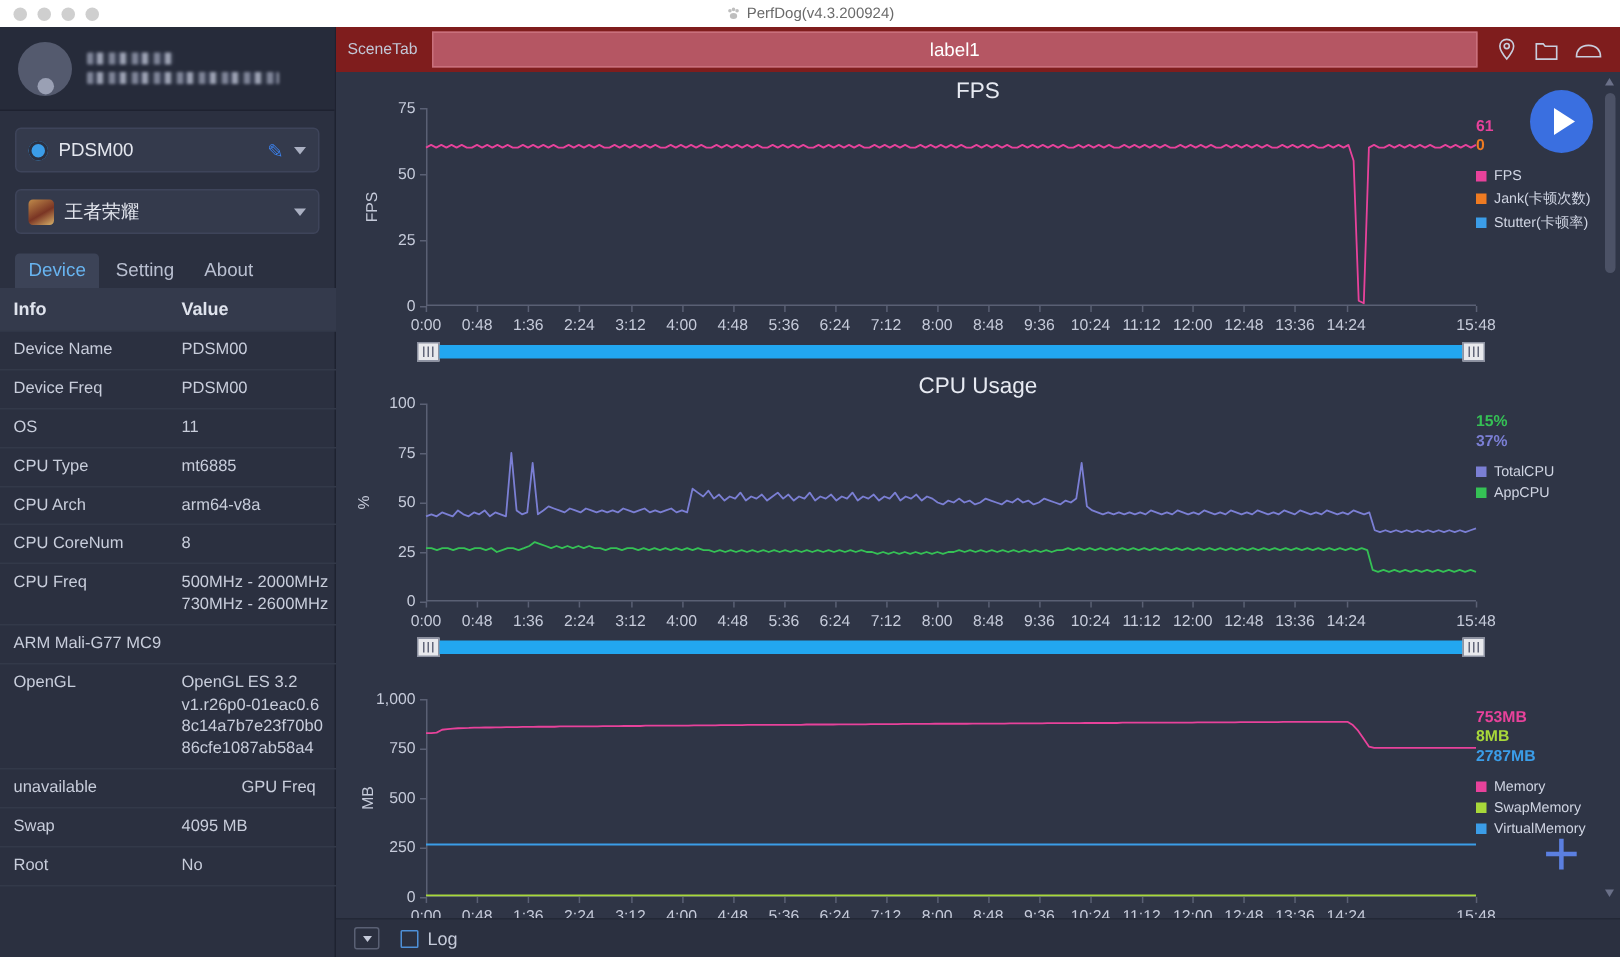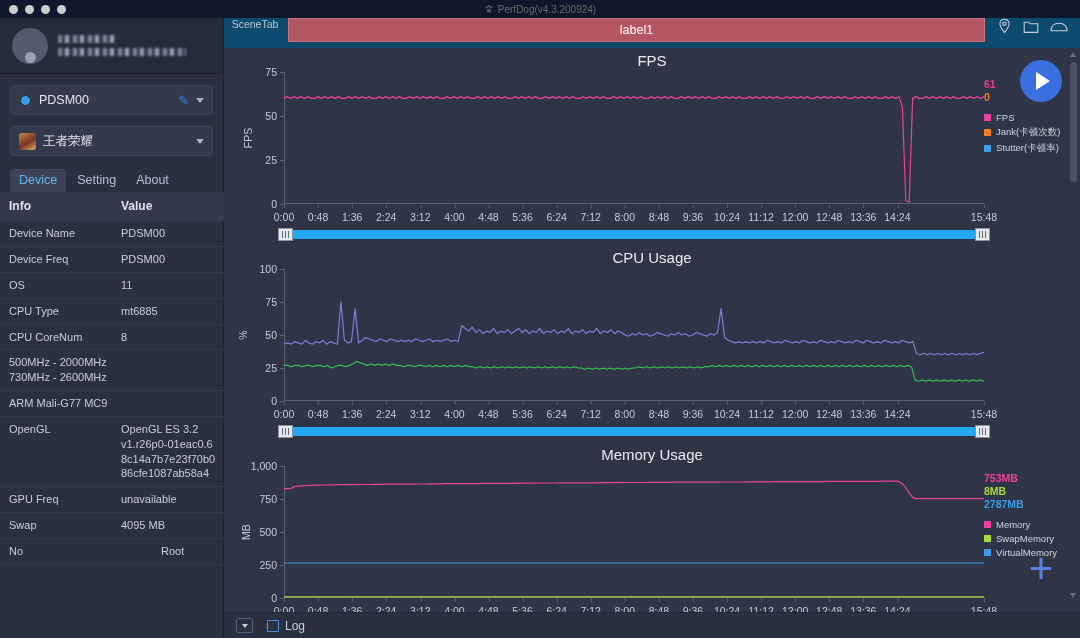--- a/index.html
+++ b/index.html
@@ -6,21 +6,21 @@
   html, body {
     width: 1080px; height: 638px;
     font-family: "Liberation Sans", sans-serif;
     background: #2b3040; overflow: hidden;
   }
   .app { position: relative; width: 1080px; height: 638px; }
 
   
   .titlebar {
     position: absolute; left: 0; top: 0; width: 1080px; height: 18px;
-    background: #0f172a; display: flex; align-items: center;
+    background: #ffffff; display: flex; align-items: center;
   }
   .traffic { display: flex; gap: 7px; padding-left: 9px; }
   .dot { width: 9px; height: 9px; border-radius: 50%; background: #cfcfcf; }
   .title-center {
     position: absolute; left: 0; right: 0; text-align: center;
     font-size: 10px; color: #6a6a6a; display: flex;
     align-items: center; justify-content: center; gap: 4px;
   }
   .paw { width: 10px; height: 10px; opacity: .55; }
 
@@ -73,21 +73,21 @@
   .row.head .c { color: #dfe3ed; font-size: 12px; padding: 6px 0 6px 9px; font-weight: bold; }
   .c { padding: 5px 0 5px 9px; color: #c8cddb; line-height: 1.35; }
   .c.k { width: 112px; flex: none; }
   .c.v { flex: 1; }
 
   
   .main {
     position: absolute; left: 224px; top: 18px; width: 856px; height: 620px;
     background: #2f3546;
   }
-  .scenebar { height: 30px; background: #0c4a6e; display: flex; align-items: flex-start; }
+  .scenebar { height: 30px; background: #7f1d1d; display: flex; align-items: center; }
   .scenetab { width: 62px; text-align: center; color: #c2c7d6; font-size: 10.5px; }
   .label-bar {
     flex: 1; height: 24px; background: #b55663; border: 1px solid #c9707c;
     display: flex; align-items: center; justify-content: center;
     color: #ffffff; font-size: 12.5px; margin: 0 2px;
   }
   .bar-icons { display: flex; align-items: center; gap: 11px; padding: 0 12px 0 10px; }
   .bar-icons svg { display: block; }
 
   .charts { position: relative; height: 590px; overflow: hidden; }
@@ -240,44 +240,49 @@
         </div>
         <div class="row">
           <div class="c k">OS</div>
           <div class="c v">11</div>
         </div>
         <div class="row">
           <div class="c k">CPU Type</div>
           <div class="c v">mt6885</div>
         </div>
         <div class="row">
+          <div class="c k">CPU Arch</div>
+          <div class="c v">arm64-v8a</div>
+        </div>
+        <div class="row">
           <div class="c k">CPU CoreNum</div>
           <div class="c v">8</div>
         </div>
         <div class="row">
+          <div class="c k">CPU Freq</div>
           <div class="c v">500MHz - 2000MHz<br>730MHz - 2600MHz</div>
         </div>
         <div class="row">
           <div class="c v">ARM Mali-G77 MC9</div>
         </div>
         <div class="row">
           <div class="c k">OpenGL</div>
           <div class="c v">OpenGL ES 3.2<br>v1.r26p0-01eac0.6<br>8c14a7b7e23f70b0<br>86cfe1087ab58a4</div>
         </div>
         <div class="row">
+          <div class="c v">unavailable</div>
           <div class="c k">GPU Freq</div>
-          <div class="c v">unavailable</div>
         </div>
         <div class="row">
           <div class="c k">Swap</div>
           <div class="c v">4095 MB</div>
         </div>
         <div class="row">
+          <div class="c k">Root</div>
           <div class="c v">No</div>
-          <div class="c k">Root</div>
         </div>
       </div>
   </div>
 
   <div class="main">
 
     <div class="scenebar">
       <div class="scenetab">SceneTab</div>
       <div class="label-bar">label1</div>
       <div class="bar-icons">
@@ -390,36 +395,49 @@
             <div class="xtick" style="left: 511.184px;">12:00</div>
             <div class="xtick" style="left: 545.263px;">12:48</div>
             <div class="xtick" style="left: 579.342px;">13:36</div>
             <div class="xtick" style="left: 613.421px;">14:24</div>
             <div class="xtick" style="left: 700px;">15:48</div>
             <svg class="series" width="700" height="132">
               <polyline points="0.0,75.2 3.6,73.9 7.1,75.2 10.7,72.6 14.2,73.9 17.8,75.2 21.3,71.3 24.9,73.9 28.4,75.2 32.0,72.6 35.5,73.9 39.1,71.3 42.6,75.2 46.2,72.6 49.7,73.9 53.3,75.2 56.9,33.0 60.4,71.3 64.0,73.9 67.5,72.6 71.1,39.6 74.6,73.9 78.2,71.3 81.7,68.6 85.3,70.0 88.8,71.3 92.4,72.6 95.9,70.0 99.5,71.3 103.0,72.6 106.6,70.0 110.2,71.3 113.7,72.6 117.3,71.3 120.8,72.6 124.4,71.3 127.9,72.6 131.5,70.0 135.0,71.3 138.6,72.6 142.1,71.3 145.7,70.0 149.2,72.6 152.8,71.3 156.3,72.6 159.9,71.3 163.5,70.0 167.0,72.6 170.6,71.3 174.1,72.6 177.7,56.8 181.2,59.4 184.8,62.0 188.3,58.1 191.9,63.4 195.4,60.7 199.0,64.7 202.5,62.0 206.1,63.4 209.6,59.4 213.2,64.7 216.8,62.0 220.3,63.4 223.9,60.7 227.4,64.7 231.0,62.0 234.5,59.4 238.1,63.4 241.6,60.7 245.2,64.7 248.7,62.0 252.3,63.4 255.8,59.4 259.4,64.7 262.9,62.0 266.5,63.4 270.1,60.7 273.6,64.7 277.2,62.0 280.7,63.4 284.3,59.4 287.8,64.7 291.4,62.0 294.9,63.4 298.5,60.7 302.0,64.7 305.6,62.0 309.1,63.4 312.7,59.4 316.2,64.7 319.8,62.0 323.4,63.4 326.9,60.7 330.5,64.7 334.0,62.0 337.6,63.4 341.1,66.0 344.7,67.3 348.2,64.7 351.8,66.0 355.3,63.4 358.9,66.0 362.4,64.7 366.0,67.3 369.5,66.0 373.1,63.4 376.6,64.7 380.2,66.0 383.8,67.3 387.3,64.7 390.9,66.0 394.4,63.4 398.0,66.0 401.5,64.7 405.1,67.3 408.6,66.0 412.2,63.4 415.7,64.7 419.3,66.0 422.8,67.3 426.4,64.7 429.9,66.0 433.5,63.4 437.1,39.6 440.6,68.6 444.2,71.3 447.7,72.6 451.3,73.9 454.8,72.6 458.4,73.9 461.9,72.6 465.5,73.9 469.0,72.6 472.6,73.9 476.1,72.6 479.7,73.9 483.2,71.3 486.8,72.6 490.4,73.9 493.9,72.6 497.5,73.9 501.0,71.3 504.6,72.6 508.1,73.9 511.7,72.6 515.2,73.9 518.8,71.3 522.3,72.6 525.9,73.9 529.4,72.6 533.0,73.9 536.5,71.3 540.1,72.6 543.7,73.9 547.2,72.6 550.8,73.9 554.3,71.3 557.9,72.6 561.4,73.9 565.0,72.6 568.5,73.9 572.1,71.3 575.6,72.6 579.2,73.9 582.7,71.3 586.3,72.6 589.8,73.9 593.4,72.6 597.0,73.9 600.5,71.3 604.1,72.6 607.6,73.9 611.2,72.6 614.7,73.9 618.3,71.3 621.8,72.6 625.4,73.9 628.9,72.6 632.5,84.5 636.0,85.8 639.6,84.5 643.1,85.8 646.7,84.5 650.3,85.8 653.8,84.5 657.4,85.8 660.9,84.5 664.5,85.8 668.0,84.5 671.6,85.8 675.1,84.5 678.7,85.8 682.2,84.5 685.8,85.8 689.3,84.5 692.9,85.8 696.4,84.5 700.0,83.2" fill="none" stroke="#7b7fd4" stroke-width="1.2" stroke-linejoin="round"></polyline>
               <polyline points="0.0,96.4 3.6,96.4 7.3,97.7 10.9,96.4 14.5,96.4 18.1,97.7 21.8,96.4 25.4,96.4 29.0,97.7 32.6,96.4 36.3,96.4 39.9,97.7 43.5,96.4 47.2,99.0 50.8,97.7 54.4,96.4 58.0,96.4 61.7,97.7 65.3,96.4 68.9,95.0 72.5,92.4 76.2,93.7 79.8,95.0 83.4,96.4 87.0,95.0 90.7,96.4 94.3,95.0 97.9,96.4 101.6,95.0 105.2,96.4 108.8,95.0 112.4,96.4 116.1,96.4 119.7,97.7 123.3,96.4 126.9,96.4 130.6,97.7 134.2,96.4 137.8,96.4 141.5,97.7 145.1,96.4 148.7,97.7 152.3,96.4 156.0,97.7 159.6,96.4 163.2,97.7 166.8,96.4 170.5,97.7 174.1,96.4 177.7,97.7 181.3,96.4 185.0,97.7 188.6,97.7 192.2,99.0 195.9,97.7 199.5,99.0 203.1,97.7 206.7,99.0 210.4,97.7 214.0,99.0 217.6,97.7 221.2,99.0 224.9,97.7 228.5,99.0 232.1,97.7 235.8,99.0 239.4,97.7 243.0,99.0 246.6,97.7 250.3,99.0 253.9,97.7 257.5,99.0 261.1,97.7 264.8,99.0 268.4,97.7 272.0,99.0 275.6,97.7 279.3,99.0 282.9,97.7 286.5,99.0 290.2,97.7 293.8,99.0 297.4,99.0 301.0,100.3 304.7,99.0 308.3,100.3 311.9,99.0 315.5,100.3 319.2,99.0 322.8,100.3 326.4,99.0 330.1,100.3 333.7,99.0 337.3,100.3 340.9,99.0 344.6,100.3 348.2,99.0 351.8,99.0 355.4,97.7 359.1,99.0 362.7,97.7 366.3,99.0 369.9,97.7 373.6,99.0 377.2,97.7 380.8,99.0 384.5,97.7 388.1,99.0 391.7,97.7 395.3,99.0 399.0,97.7 402.6,99.0 406.2,97.7 409.8,99.0 413.5,97.7 417.1,99.0 420.7,97.7 424.4,97.7 428.0,96.4 431.6,97.7 435.2,96.4 438.9,97.7 442.5,96.4 446.1,97.7 449.7,96.4 453.4,97.7 457.0,96.4 460.6,97.7 464.2,96.4 467.9,97.7 471.5,96.4 475.1,97.7 478.8,96.4 482.4,97.7 486.0,96.4 489.6,97.7 493.3,96.4 496.9,97.7 500.5,96.4 504.1,97.7 507.8,96.4 511.4,97.7 515.0,96.4 518.7,97.7 522.3,96.4 525.9,97.7 529.5,96.4 533.2,97.7 536.8,96.4 540.4,97.7 544.0,96.4 547.7,97.7 551.3,96.4 554.9,97.7 558.5,96.4 562.2,97.7 565.8,96.4 569.4,97.7 573.1,96.4 576.7,97.7 580.3,96.4 583.9,97.7 587.6,96.4 591.2,97.7 594.8,96.4 598.4,97.7 602.1,96.4 605.7,97.7 609.3,96.4 613.0,97.7 616.6,96.4 620.2,97.7 623.8,96.4 627.5,97.7 631.1,110.9 634.7,112.2 638.3,110.9 642.0,112.2 645.6,110.9 649.2,112.2 652.8,110.9 656.5,112.2 660.1,110.9 663.7,112.2 667.4,110.9 671.0,112.2 674.6,110.9 678.2,112.2 681.9,110.9 685.5,112.2 689.1,110.9 692.7,112.2 696.4,110.9 700.0,112.2" fill="none" stroke="#35c155" stroke-width="1.2" stroke-linejoin="round"></polyline>
             </svg>
           </div>
+          <div class="legend">
+            <div class="lg-val" style="color: rgb(53, 193, 85);">15%</div>
+            <div class="lg-val" style="color: rgb(123, 127, 212);">37%</div>
+            <div class="lg-items">
+              <div class="lg-item">
+                <span class="sw" style="background: rgb(123, 127, 212);"></span>
+                <span class="lg-name">TotalCPU</span>
+              </div>
+              <div class="lg-item">
+                <span class="sw" style="background: rgb(53, 193, 85);"></span>
+                <span class="lg-name">AppCPU</span>
+              </div>
+            </div>
+          </div>
           <div class="scrubber" style="top: 180px;">
             <span class="grip">
               <i></i>
               <i></i>
               <i></i>
             </span>
             <span class="track"></span>
             <span class="grip">
               <i></i>
               <i></i>
               <i></i>
             </span>
           </div>
         </div>
         <div class="chart">
-          <div class="chart-title">Memory Usage</div>
           <div class="ylabel" style="top: 90px;">MB</div>
           <div class="plot">
             <div class="axis-line-y"></div>
             <div class="axis-line-x"></div>
             <div class="ytick" style="top: 132px;">0</div>
             <div class="ytick" style="top: 99px;">250</div>
             <div class="ytick" style="top: 66px;">500</div>
             <div class="ytick" style="top: 33px;">750</div>
             <div class="ytick" style="top: 0px;">1,000</div>
             <div class="xtick" style="left: 0px;">0:00</div>

